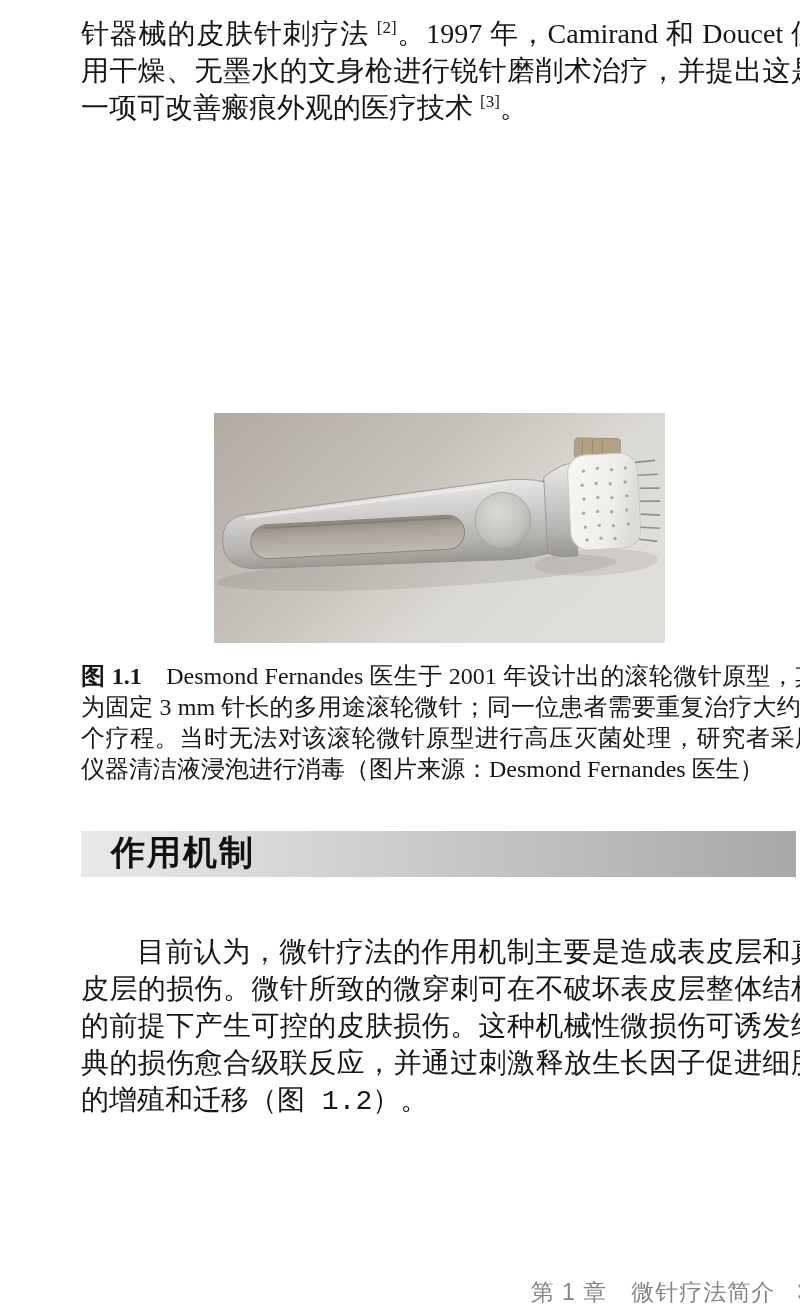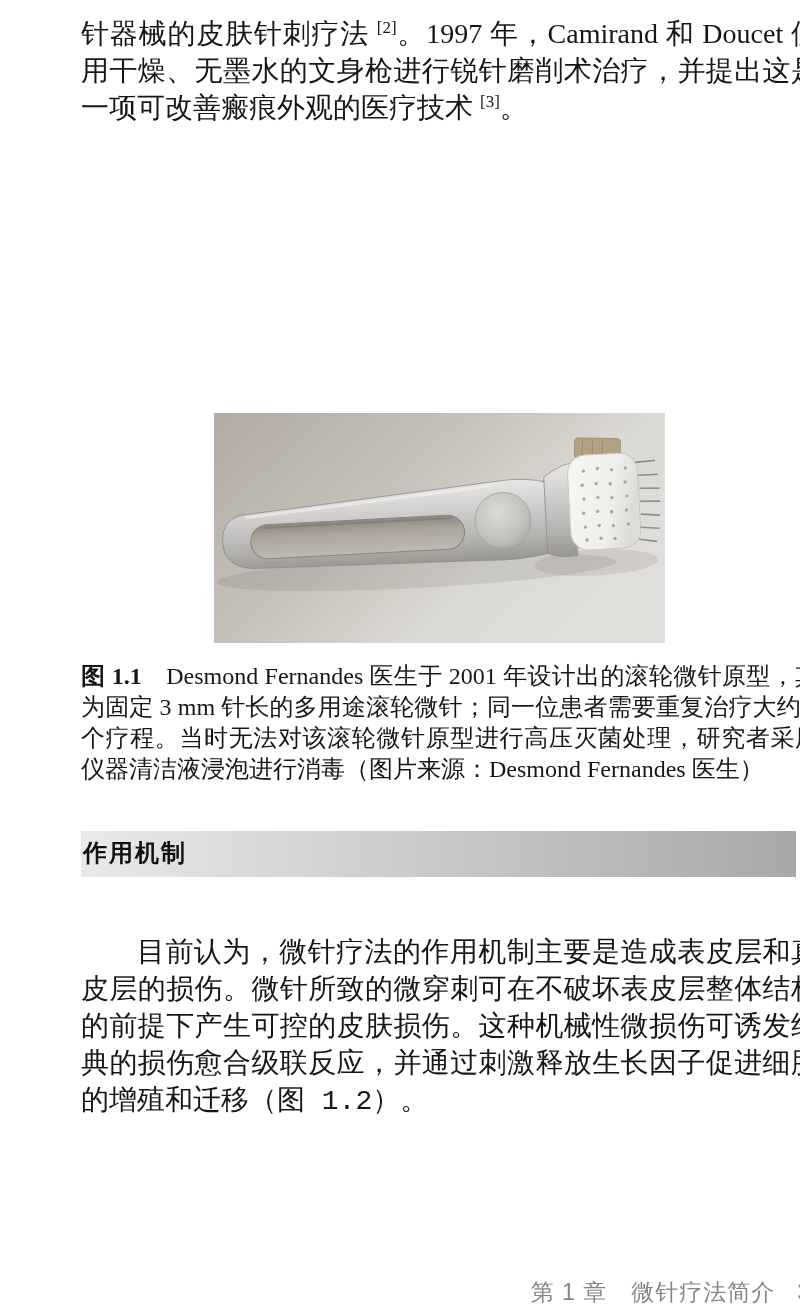--- a/index.html
+++ b/index.html
@@ -40,23 +40,23 @@
 
   
   #section-header{
     position:absolute;left:33px;top:831px;width:715px;height:46px;
     background:linear-gradient(to right,
       var(--c-header-bar-start,#e9e9e9),
       var(--c-header-bar-end,#a8a8a8));
     display:flex;align-items:center;
   }
   #section-header h2{
-    margin:0;padding:0 0 2px 2px;
+    margin:0;padding:0 0 2px 30px;
     font-family:"Liberation Sans","DejaVu Sans",sans-serif;
-    font-size:24px;font-weight:bold;color:#111;letter-spacing:2px;
+    font-size:34px;font-weight:bold;color:#111;letter-spacing:2px;
   }
 
   
   #footer{
     position:absolute;left:33px;top:1277px;width:730px;
     text-align:right;
     font-family:"Liberation Sans","DejaVu Sans",sans-serif;
     font-size:23px;color:var(--c-footer-text,#858585);
     letter-spacing:1px;
   }

